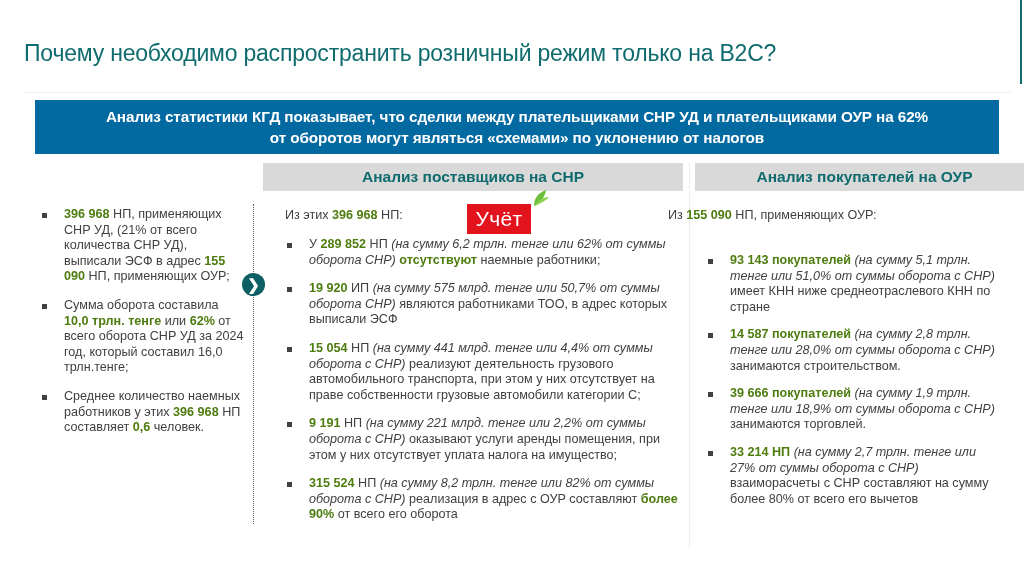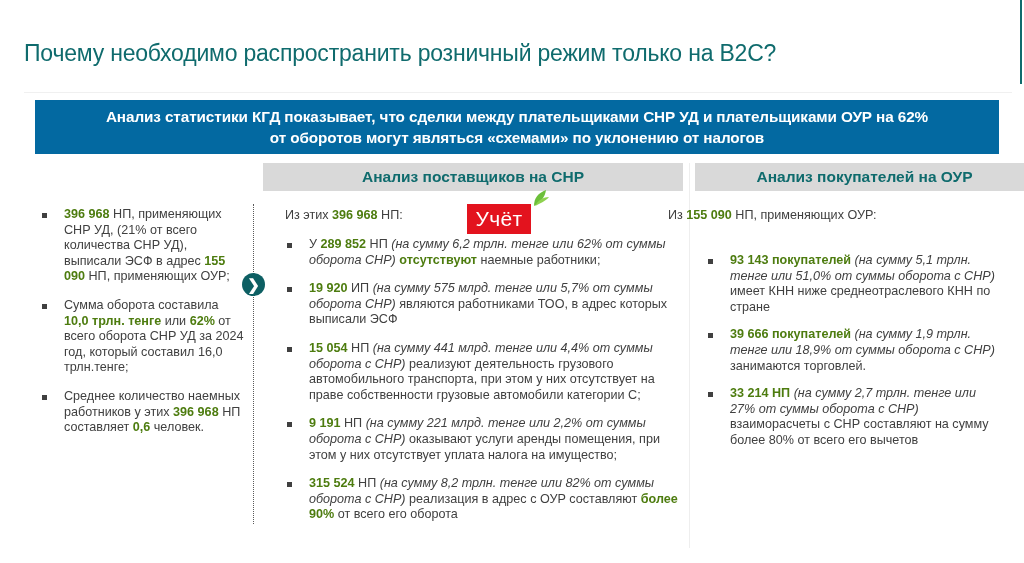--- a/index.html
+++ b/index.html
@@ -87,27 +87,28 @@
       <li><b>396 968</b><span> НП, применяющих СНР УД, (21% от всего количества СНР УД), выписали ЭСФ в адрес </span><b>155 090</b><span> НП, применяющих ОУР;</span></li>
       <li><span>Сумма оборота составила </span><b>10,0 трлн. тенге</b><span> или </span><b>62%</b><span> от всего оборота СНР УД за 2024 год, который составил 16,0 трлн.тенге;</span></li>
       <li><span>Среднее количество наемных работников у этих </span><b>396 968</b><span> НП составляет </span><b>0,6</b><span> человек.</span></li>
     </ul>
 </div>
 
 <div class="txt sup-intro"><span>Из этих </span><b>396 968</b><span> НП:</span></div>
 <div class="txt sup-list">
   <ul class="bl">
       <li><span>У </span><b>289 852</b><span> НП </span><i>(на сумму 6,2 трлн. тенге или 62% от суммы оборота СНР)</i><span> </span><b>отсутствуют</b><span> наемные работники;</span></li>
-      <li><b>19 920</b><span> ИП </span><i>(на сумму 575 млрд. тенге или 5,7% от суммы оборота СНР)</i><span> являются работниками ТОО, в адрес которых выписали ЭСФ</span></li>
+      <li><b>19 920</b><span> ИП </span><i>(на сумму 575 млрд. тенге или 50,7% от суммы оборота СНР)</i><span> являются работниками ТОО, в адрес которых выписали ЭСФ</span></li>
       <li><b>15 054</b><span> НП </span><i>(на сумму 441 млрд. тенге или 4,4% от суммы оборота с СНР)</i><span> реализуют деятельность грузового автомобильного транспорта, при этом у них отсутствует на праве собственности грузовые автомобили категории С;</span></li>
       <li><b>9 191</b><span> НП </span><i>(на сумму 221 млрд. тенге или 2,2% от суммы оборота с СНР)</i><span> оказывают услуги аренды помещения, при этом у них отсутствует уплата налога на имущество;</span></li>
       <li><b>315 524</b><span> НП </span><i>(на сумму 8,2 трлн. тенге или 82% от суммы оборота с СНР)</i><span> реализация в адрес с ОУР составляют </span><b>более 90%</b><span> от всего его оборота</span></li>
     </ul>
 </div>
 
 <div class="txt buy-intro"><span>Из </span><b>155 090</b><span> НП, применяющих ОУР:</span></div>
 <div class="txt buy-list">
   <ul class="bl">
       <li><b>93 143 покупателей</b><span> </span><i>(на сумму 5,1 трлн. тенге или 51,0% от суммы оборота с СНР)</i><span> имеет КНН ниже среднеотраслевого КНН по стране</span></li>
+      <li><b>14 587 покупателей</b><span> </span><i>(на сумму 2,8 трлн. тенге или 28,0% от суммы оборота с СНР)</i><span> занимаются строительством.</span></li>
       <li><b>39 666 покупателей</b><span> </span><i>(на сумму 1,9 трлн. тенге или 18,9% от суммы оборота с СНР)</i><span> занимаются торговлей.</span></li>
       <li><b>33 214 НП</b><span> </span><i>(на сумму 2,7 трлн. тенге или 27% от суммы оборота с СНР)</i><span> взаиморасчеты с СНР составляют на сумму более 80% от всего его вычетов</span></li>
     </ul>
 </div>
 
 </body></html>

